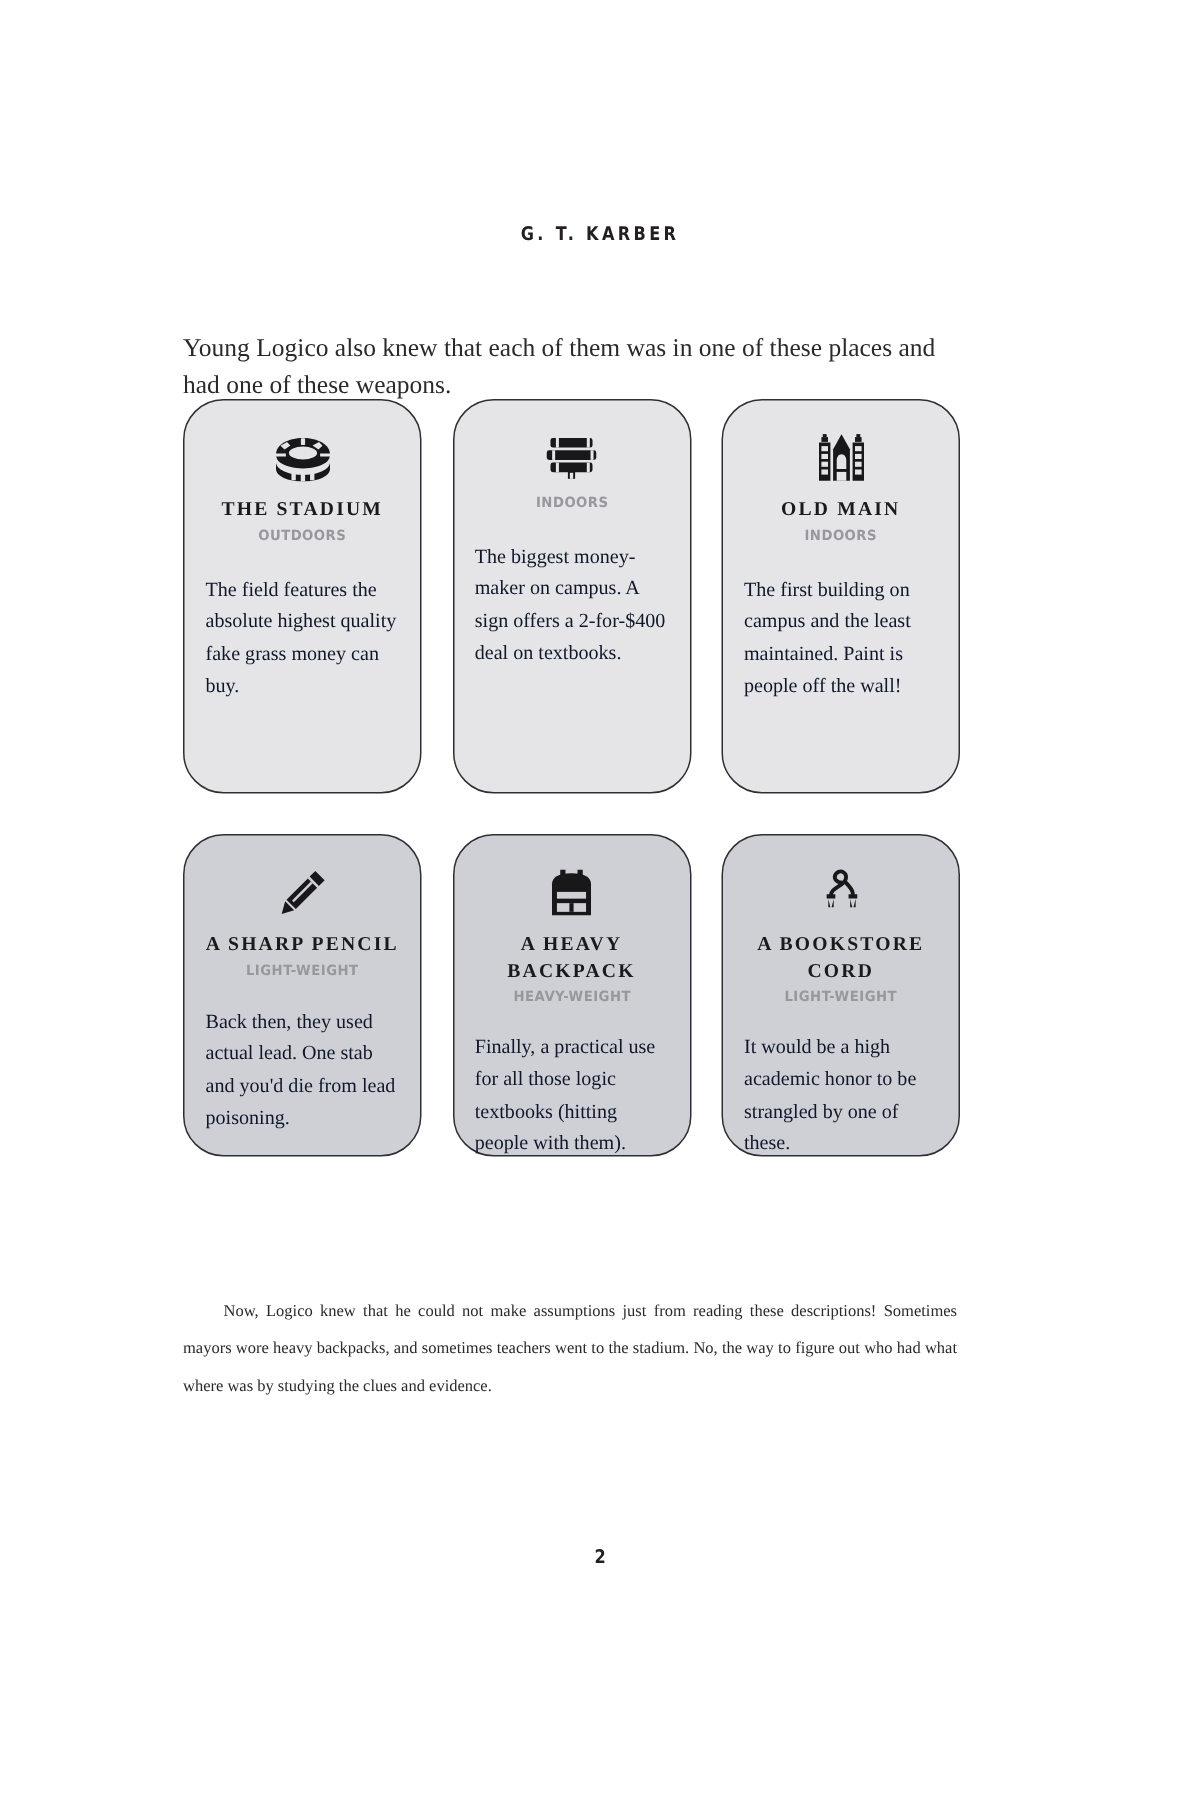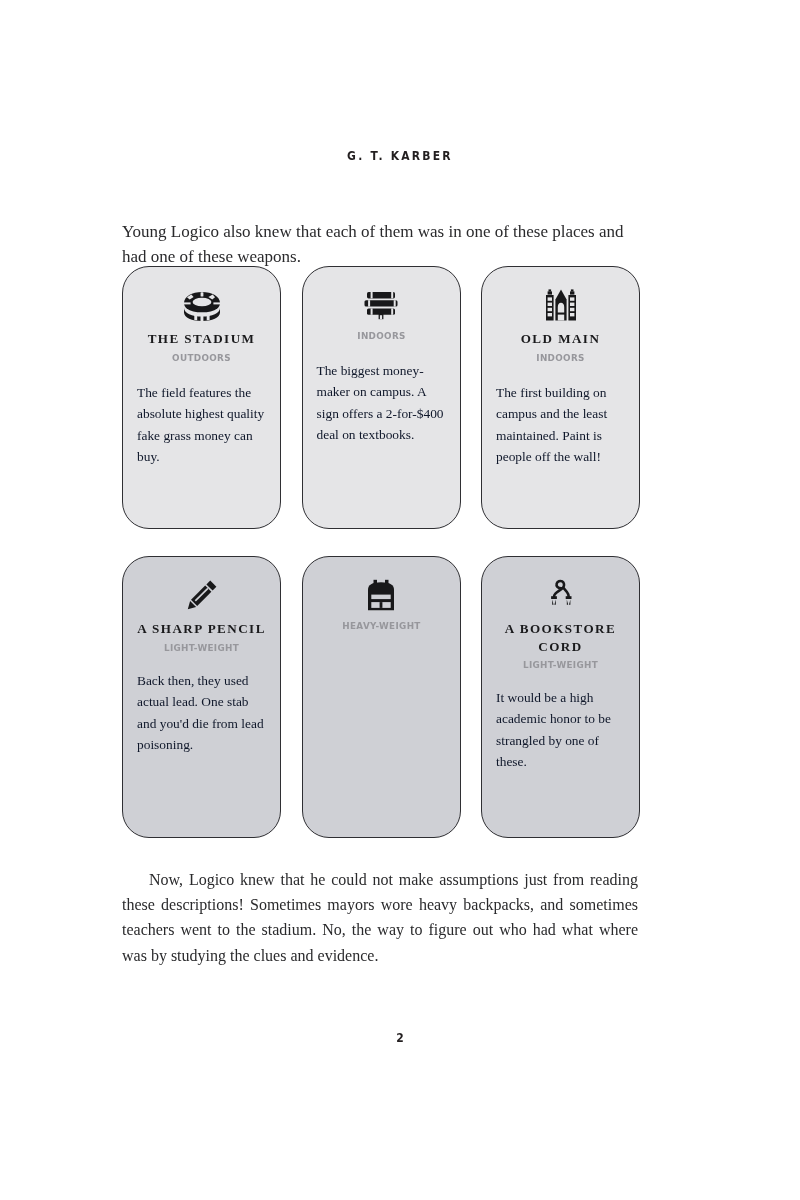--- a/index.html
+++ b/index.html
@@ -48,21 +48,21 @@
     line-height: 25px;
     color: #2a2a2c;
     text-align: left;
   }
 
   .closing-para {
     position: absolute;
     left: 122px;
     top: 851px;
     width: 516px;
-    font-size: 16px;
+    font-size: 11px;
     line-height: 25.2px;
     color: #2a2a2c;
     text-align: justify;
     text-indent: 27px;
     hyphens: none;
   }
 
   
   .card-grid {
     position: absolute;
@@ -76,21 +76,21 @@
 
   .card {
     position: relative;
     width: 159px;
     box-sizing: border-box;
     border: 1.4px solid #2f2f33;
     border-radius: 27px;
     padding: 16px 14px 12px 14px;
   }
   .card.place  { background: #e5e5e7; height: 263px; }
-  .card.weapon { background: #cfd0d5; height: 282px; }
+  .card.weapon { background: #cfd0d5; height: 215px; }
 
   .card-icon {
     height: 38px;
     display: flex;
     align-items: flex-end;
     justify-content: center;
     margin-bottom: 9px;
   }
   .card-icon svg { display: block; }
 
@@ -265,21 +265,23 @@
           </g>
           <g fill="#cfd0d5">
             <rect x="5.3" y="15.6" width="19.4" height="4.5"></rect>
             <rect x="5.3" y="23.1" width="19.4" height="5.8"></rect>
           </g>
           <g fill="#18181a">
             <rect x="13.6" y="23.1" width="2.8" height="5.8"></rect>
           </g>
         </svg>
       </div>
+      <div class="card-title two-line">A HEAVY BACKPACK</div>
       <div class="card-subtitle">HEAVY-WEIGHT</div>
+      <div class="card-desc">Finally, a practical use for all those logic textbooks (hitting people with them).</div>
     </div>
 
     <div class="card weapon">
       <div class="card-icon">
         <svg width="32" height="32" viewBox="0 0 32 32" aria-hidden="true">
           <g fill="none" stroke="#18181a" stroke-width="2.6" stroke-linecap="round">
             <path d="M16.4 9.4 C12.6 9.4 11 6.9 11.7 4.6 C12.4 2.3 15.2 1.3 17.2 2.4 C19.3 3.6 19.6 6.4 18.2 8.4 C16.6 10.8 13 12 10.4 14.6 C9.4 15.6 9 16.6 9 17.8"></path>
             <path d="M18.4 8.8 C20.4 11 22.4 13 23.2 15.2 C23.5 16 23.6 16.9 23.6 17.8"></path>
           </g>
           <g fill="#18181a">

